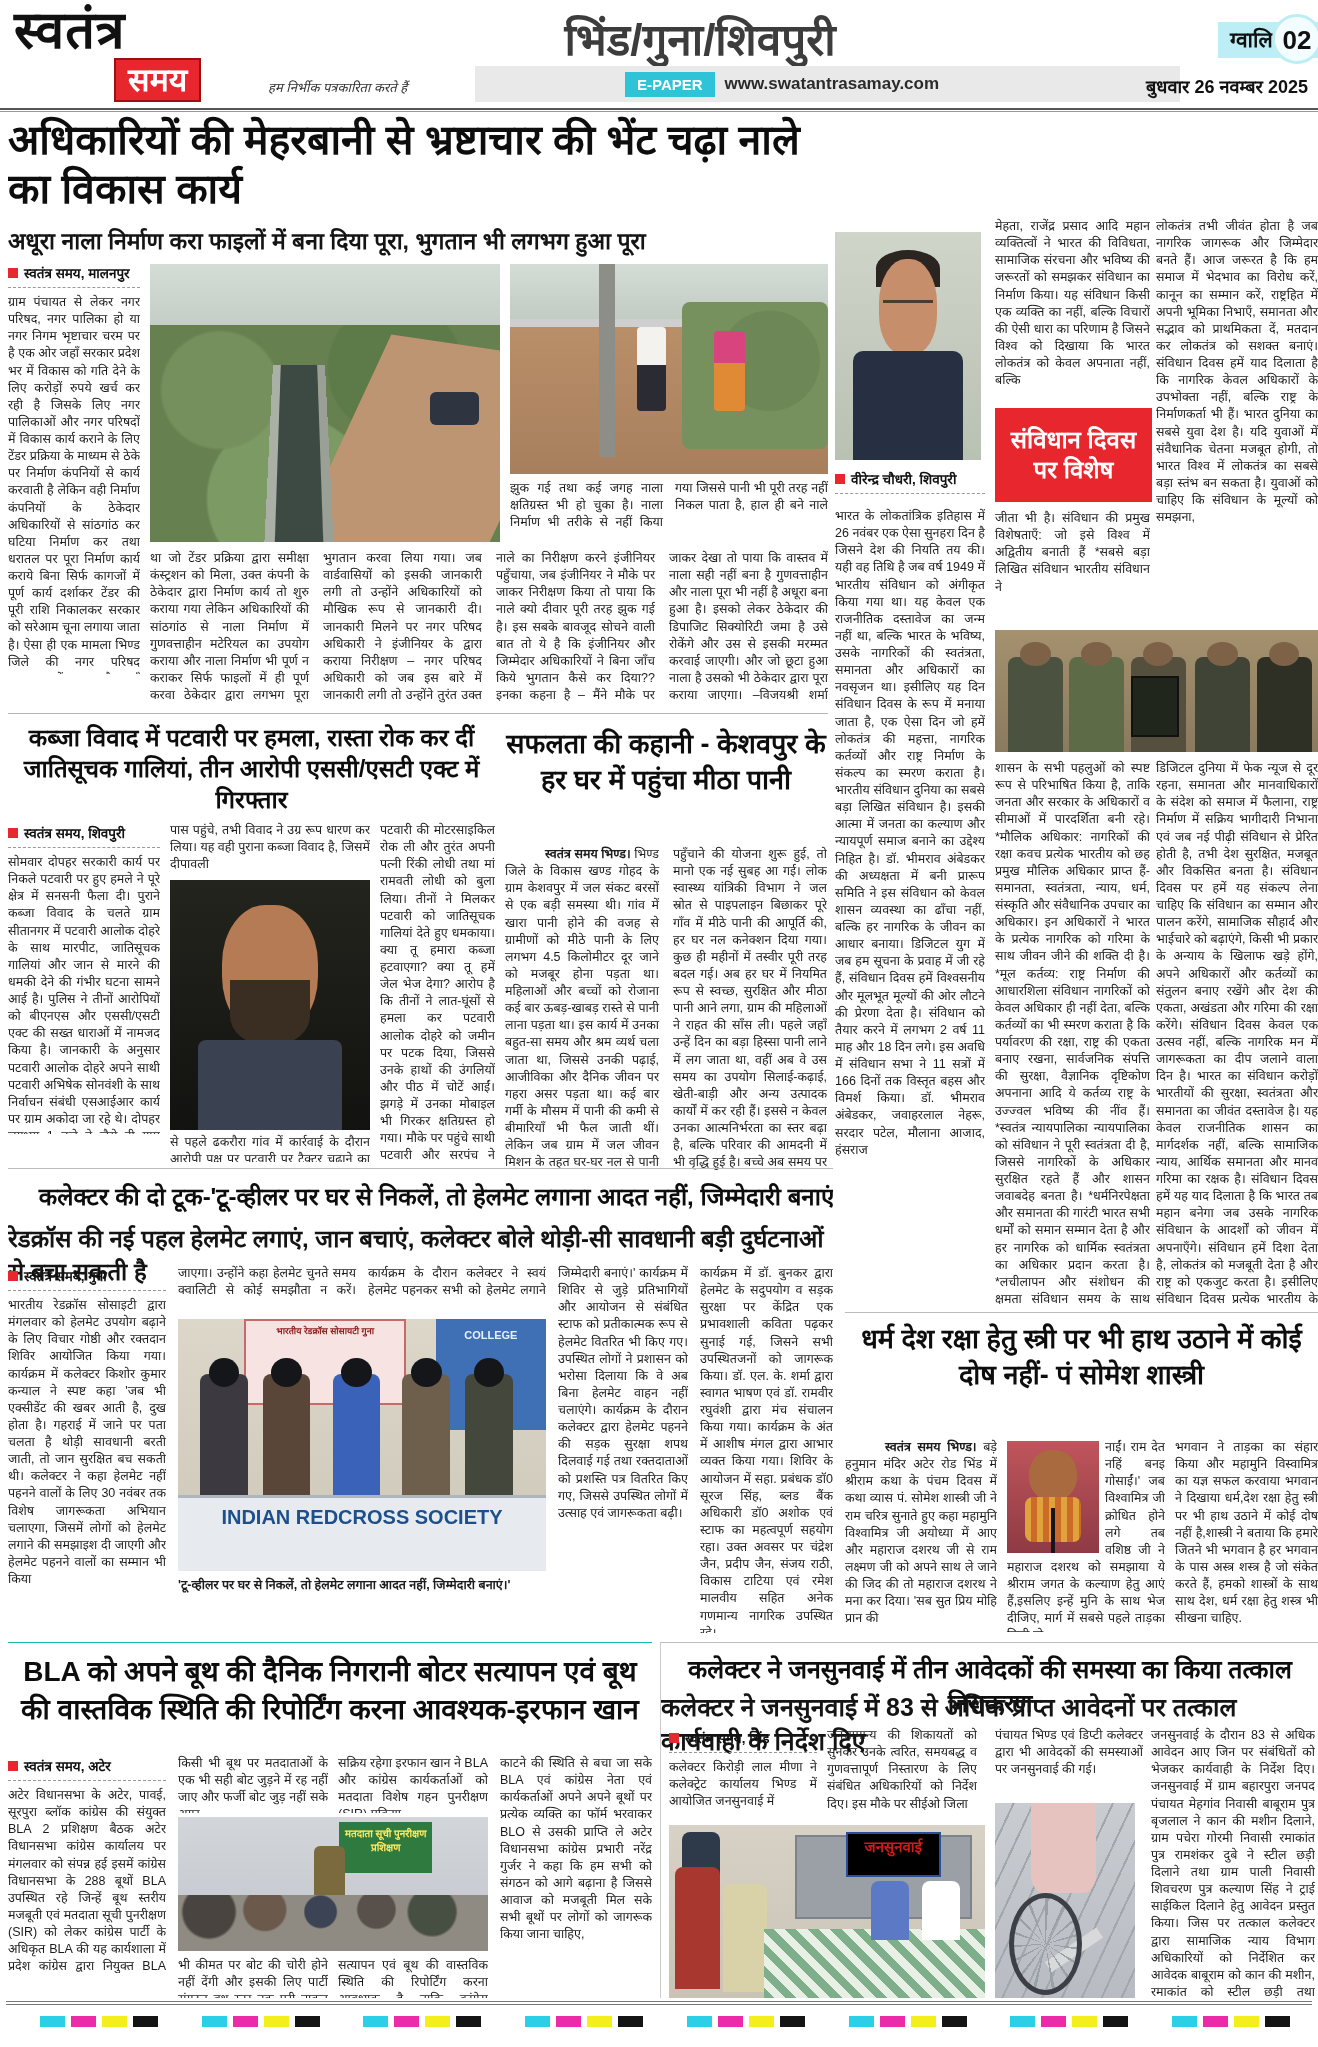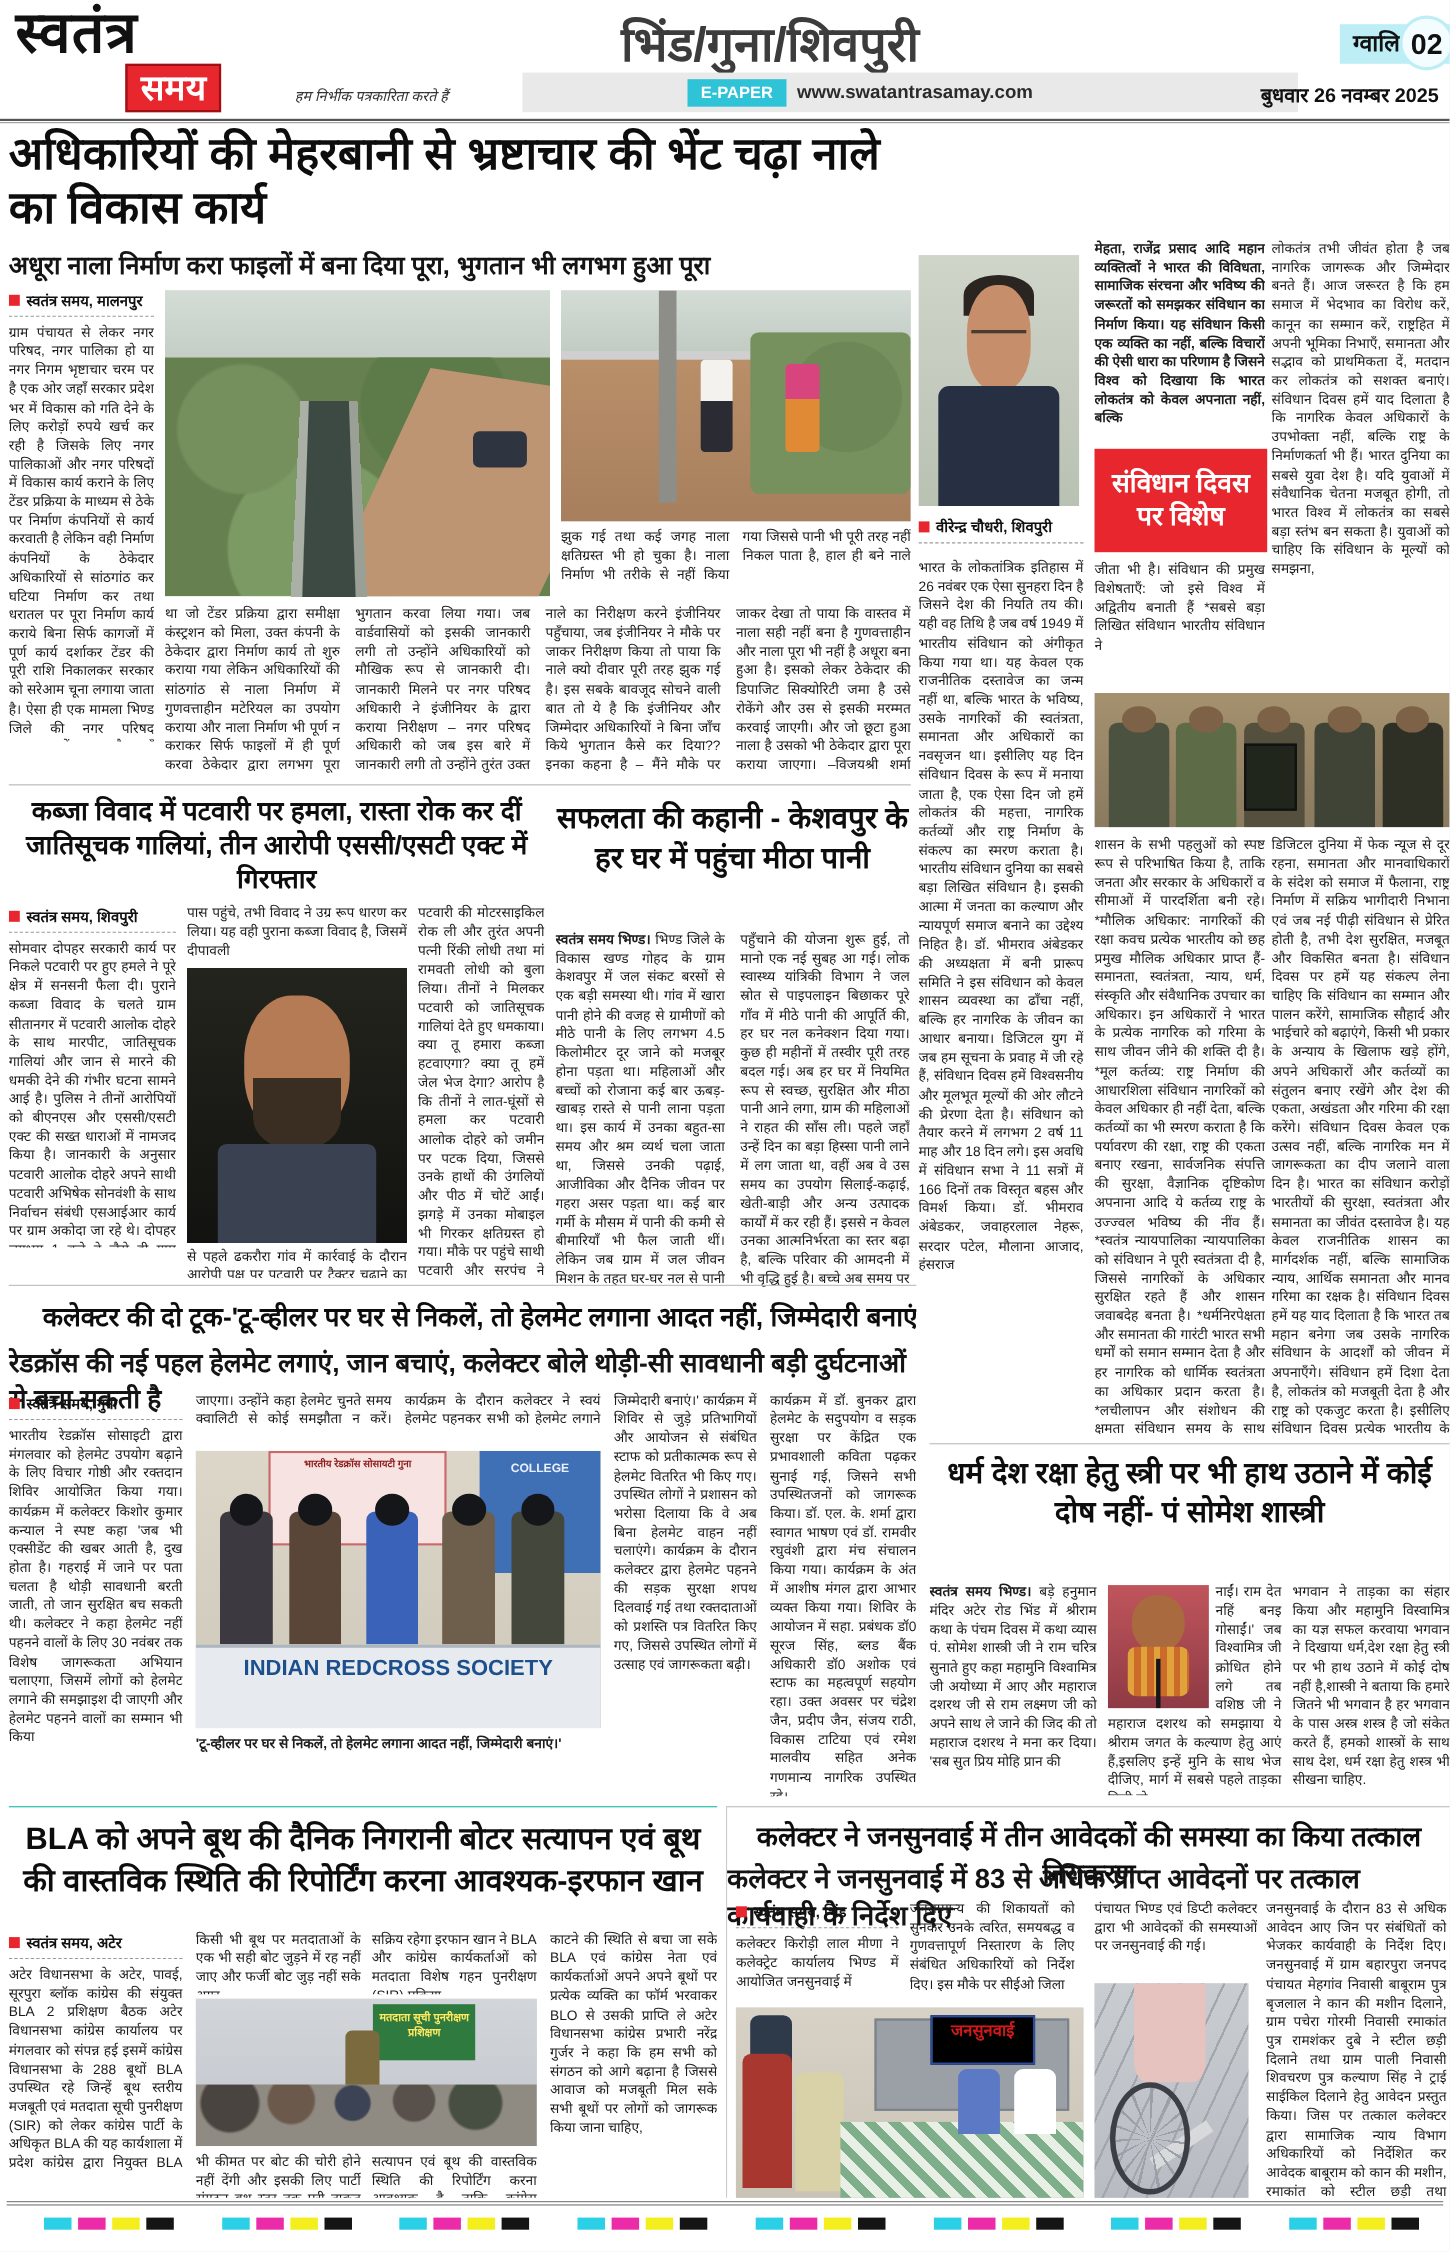--- a/index.html
+++ b/index.html
@@ -26,21 +26,21 @@
                text-align:center;line-height:46px;}
   .date-line{position:absolute;left:1050px;top:74px;width:258px;text-align:right;font-size:18px;font-weight:800;color:#111;}
   #head-rule{position:absolute;left:0;top:108px;width:1318px;height:4px;border-top:2px solid #555;border-bottom:1px solid #999;}
   
   .art{position:absolute;overflow:hidden;}
   .hl{font-weight:800;color:#0d0d0d;}
   .sub{font-weight:800;color:#141414;text-align:left;}
   .byline{font-size:13.5px;font-weight:800;color:#111;border-bottom:1px dashed #999;padding:2px 0 5px 0;margin-bottom:6px;}
   .sq{display:inline-block;width:10px;height:10px;background:#e8262d;margin-right:6px;}
   .txt{font-size:12.5px;line-height:1.37;text-align:justify;color:#1c1c1c;overflow:hidden;}
-  .txt b{font-weight:800;}
+  .txt b{font-weight:800;margin-left:40px;}
   .ph{position:absolute;overflow:hidden;background:#cfcfcf;}
   .abs{position:absolute;}
   .rule-b{border-bottom:1px solid #b5b5b5;}
   
   .ph .sky{position:absolute;left:0;top:0;right:0;height:26%;background:linear-gradient(#d4dcd6,#c2ccc3);}
   .ph .green{position:absolute;left:0;top:22%;right:0;bottom:0;background:
      radial-gradient(circle at 20% 30%,#75905d 0 18%,transparent 19%),
      radial-gradient(circle at 70% 20%,#5d7a49 0 22%,transparent 23%),
      radial-gradient(circle at 40% 80%,#7b9a64 0 30%,transparent 31%),#66814f;}
   .drain-road{position:absolute;right:-30px;top:30%;width:55%;height:75%;background:#bd9573;transform:skewX(-18deg) rotate(8deg);}
@@ -163,21 +163,21 @@
       <div class="ph" style="left:0;top:14px;width:146px;height:228px;" data-name="author-portrait-photo">
         <div class="por-bg1"></div>
         <div class="hair1" data-name="portrait-hair"></div>
         <div class="head1" data-name="portrait-face"></div>
         <div class="glasses" data-name="portrait-glasses"></div>
         <div class="shirt1" data-name="portrait-shirt"></div>
       </div>
       <div class="byline abs" style="left:0;top:250px;width:150px;" data-name="article-samvidhan-byline"><span class="sq" data-name="byline-red-square-icon"></span><span>वीरेन्द्र चौधरी, शिवपुरी</span></div>
       <div class="txt abs" style="left:0;top:290px;width:150px;height:798px;" data-name="article-samvidhan-col1">भारत के लोकतांत्रिक इतिहास में 26 नवंबर एक ऐसा सुनहरा दिन है जिसने देश की नियति तय की। यही वह तिथि है जब वर्ष 1949 में भारतीय संविधान को अंगीकृत किया गया था। यह केवल एक राजनीतिक दस्तावेज का जन्म नहीं था, बल्कि भारत के भविष्य, उसके नागरिकों की स्वतंत्रता, समानता और अधिकारों का नवसृजन था। इसीलिए यह दिन संविधान दिवस के रूप में मनाया जाता है, एक ऐसा दिन जो हमें लोकतंत्र की महत्ता, नागरिक कर्तव्यों और राष्ट्र निर्माण के संकल्प का स्मरण कराता है। भारतीय संविधान दुनिया का सबसे बड़ा लिखित संविधान है। इसकी आत्मा में जनता का कल्याण और न्यायपूर्ण समाज बनाने का उद्देश्य निहित है। डॉ. भीमराव अंबेडकर की अध्यक्षता में बनी प्रारूप समिति ने इस संविधान को केवल शासन व्यवस्था का ढाँचा नहीं, बल्कि हर नागरिक के जीवन का आधार बनाया। डिजिटल युग में जब हम सूचना के प्रवाह में जी रहे हैं, संविधान दिवस हमें विश्वसनीय और मूलभूत मूल्यों की ओर लौटने की प्रेरणा देता है। संविधान को तैयार करने में लगभग 2 वर्ष 11 माह और 18 दिन लगे। इस अवधि में संविधान सभा ने 11 सत्रों में 166 दिनों तक विस्तृत बहस और विमर्श किया। डॉ. भीमराव अंबेडकर, जवाहरलाल नेहरू, सरदार पटेल, मौलाना आजाद, हंसराज</div>
 
-      <div class="txt abs" style="left:160px;top:0;width:155px;height:184px;font-weight:bold;" data-name="article-samvidhan-col2a">मेहता, राजेंद्र प्रसाद आदि महान व्यक्तित्वों ने भारत की विविधता, सामाजिक संरचना और भविष्य की जरूरतों को समझकर संविधान का निर्माण किया। यह संविधान किसी एक व्यक्ति का नहीं, बल्कि विचारों की ऐसी धारा का परिणाम है जिसने विश्व को दिखाया कि भारत लोकतंत्र को केवल अपनाता नहीं, बल्कि</div>
+      <div class="txt abs" style="left:160px;top:0;width:155px;height:184px;" data-name="article-samvidhan-col2a">मेहता, राजेंद्र प्रसाद आदि महान व्यक्तित्वों ने भारत की विविधता, सामाजिक संरचना और भविष्य की जरूरतों को समझकर संविधान का निर्माण किया। यह संविधान किसी एक व्यक्ति का नहीं, बल्कि विचारों की ऐसी धारा का परिणाम है जिसने विश्व को दिखाया कि भारत लोकतंत्र को केवल अपनाता नहीं, बल्कि</div>
       <div class="red-badge" style="left:160px;top:190px;width:157px;height:94px;font-size:24px;" data-name="samvidhan-divas-badge">
         <span>संविधान दिवस</span>
         <span>पर विशेष</span>
       </div>
       <div class="txt abs" style="left:160px;top:292px;width:155px;height:112px;" data-name="article-samvidhan-col2b">जीता भी है। संविधान की प्रमुख विशेषताएँ: जो इसे विश्व में अद्वितीय बनाती हैं *सबसे बड़ा लिखित संविधान भारतीय संविधान ने</div>
       <div class="txt abs" style="left:321px;top:0;width:162px;height:404px;" data-name="article-samvidhan-col3a">लोकतंत्र तभी जीवंत होता है जब नागरिक जागरूक और जिम्मेदार बनते हैं। आज जरूरत है कि हम समाज में भेदभाव का विरोध करें, कानून का सम्मान करें, राष्ट्रहित में अपनी भूमिका निभाएँ, समानता और सद्भाव को प्राथमिकता दें, मतदान कर लोकतंत्र को सशक्त बनाएं। संविधान दिवस हमें याद दिलाता है कि नागरिक केवल अधिकारों के उपभोक्ता नहीं, बल्कि राष्ट्र के निर्माणकर्ता भी हैं। भारत दुनिया का सबसे युवा देश है। यदि युवाओं में संवैधानिक चेतना मजबूत होगी, तो भारत विश्व में लोकतंत्र का सबसे बड़ा स्तंभ बन सकता है। युवाओं को चाहिए कि संविधान के मूल्यों को समझना,</div>
 
       <div class="ph" style="left:160px;top:412px;width:323px;height:122px;" data-name="constitution-historic-photo">
         <div class="sepia"></div>
         <div class="oldfig" style="left:4%;">

